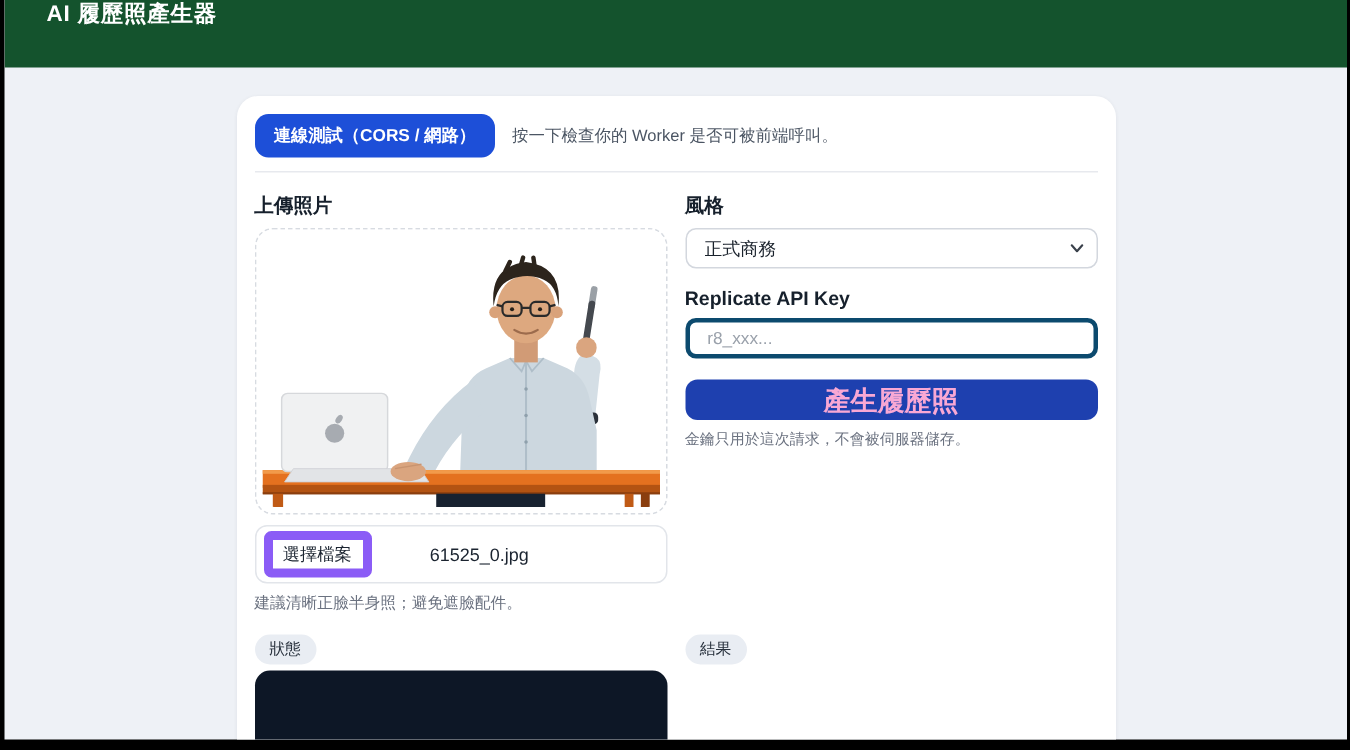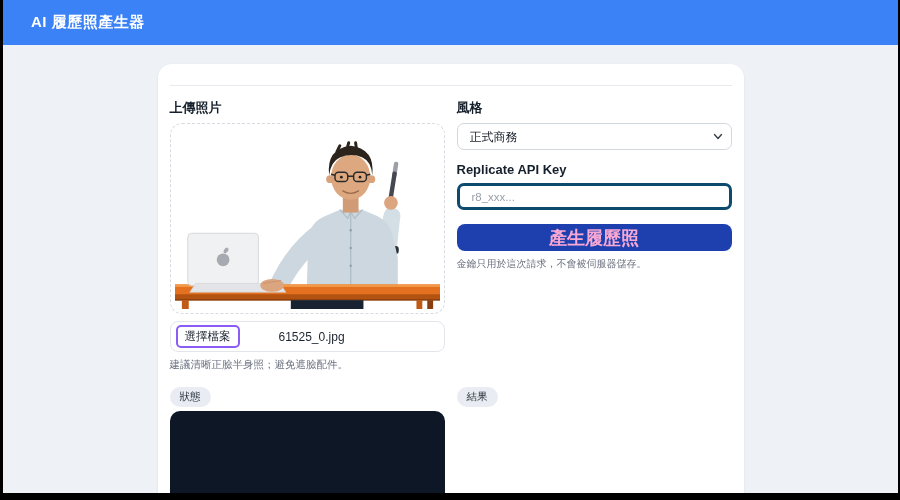--- a/index.html
+++ b/index.html
@@ -2,21 +2,21 @@
 <html><head>
 <meta charset="utf-8">
 <style>
   * { margin:0; padding:0; box-sizing:border-box; }
   html,body { width:900px; height:500px; }
   body { font-family:"Liberation Sans","DejaVu Sans",sans-serif; background:#000; position:relative; overflow:hidden; }
   #frame { position:absolute; inset:0; background:#000; }
   #screen { position:absolute; left:3px; right:2px; top:0; bottom:7px; background:#eef1f6; overflow:hidden; }
 
   
-  .app-header { height:45px; background:#3b82f6; display:flex; align-items:center; padding:0 28px; }
+  .app-header { height:45px; background:#14532d; display:flex; align-items:flex-start; padding:0 28px; }
   .app-title { color:#ffffff; font-size:15px; font-weight:bold; letter-spacing:.5px; }
 
   
   .main-wrap { display:flex; justify-content:center; }
   .card { width:586px; margin-top:19px; background:#ffffff; border-radius:14px;
           box-shadow:0 1px 3px rgba(15,23,42,.07); padding:12px 12px 40px; min-height:520px; }
 
   
   .test-row { display:flex; align-items:center; gap:11px; }
   .btn-test { background:#1d4fd8; color:#fff; font-weight:bold; font-size:11.5px;
@@ -26,21 +26,21 @@
 
   
   .grid { display:grid; grid-template-columns:1fr 1fr; column-gap:12px; }
   .sec-label { font-size:13px; font-weight:bold; color:#16202c; margin-bottom:6px; }
 
   
   .dropzone { border:1.5px dashed #d7dbe1; border-radius:12px; padding:4px; background:#fff; }
   .photo { display:block; width:100%; height:181px; border-radius:8px; }
   .file-row { margin-top:7px; border:1px solid #e2e5ea; border-radius:8px; padding:3px 5px;
               display:flex; align-items:center; gap:7px; background:#fff; cursor:pointer; }
-  .file-btn { border:2px solid #8b5cf6; background:#fff; border-radius:5px; font-size:11.5px;
+  .file-btn { border:6px solid #8b5cf6; background:#fff; border-radius:5px; font-size:11.5px;
               color:#1b2430; padding:2px 7px; cursor:pointer; white-space:nowrap; }
   .file-name { font-size:12px; color:#1b2430;margin-left:32px; }
   .hint { font-size:10.5px; color:#6b7280; margin-top:6px; }
 
   
   .select-wrap { position:relative; }
   select.ctl { width:100%; height:27px; font-size:12px; color:#1a222c; padding:0 26px 0 12px;
                border:1px solid #d3d7de; border-radius:7px; background:#fff;
                -webkit-appearance:none; appearance:none;
                font-family:"Liberation Sans","DejaVu Sans",sans-serif; }
@@ -66,20 +66,24 @@
 <div id="frame">
 <div id="screen">
 
   <header class="app-header">
     <div class="app-title">AI 履歷照產生器</div>
   </header>
 
   <div class="main-wrap">
     <div class="card">
 
+      <div class="test-row">
+        <button class="btn-test">連線測試（CORS / 網路）</button>
+        <span class="test-hint">按一下檢查你的 Worker 是否可被前端呼叫。</span>
+      </div>
 
       <hr class="divider">
 
       <div class="grid">
 
         <div>
           <div class="sec-label">上傳照片</div>
 
           <div class="dropzone">
             <svg class="photo" viewBox="0 0 270 184" preserveAspectRatio="none">

